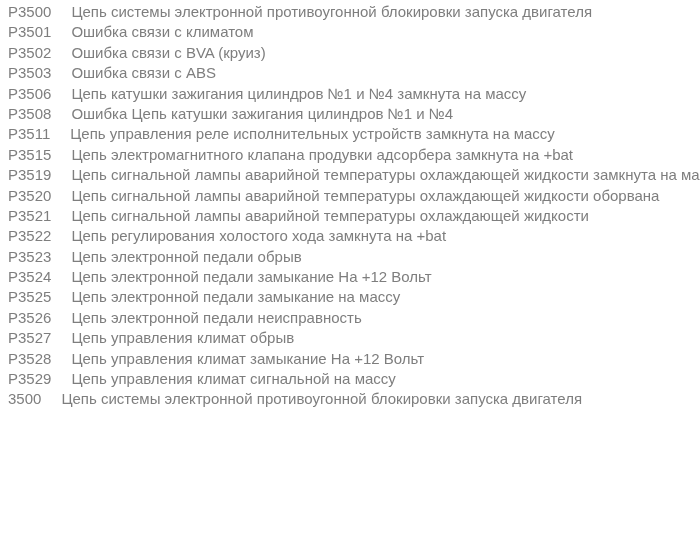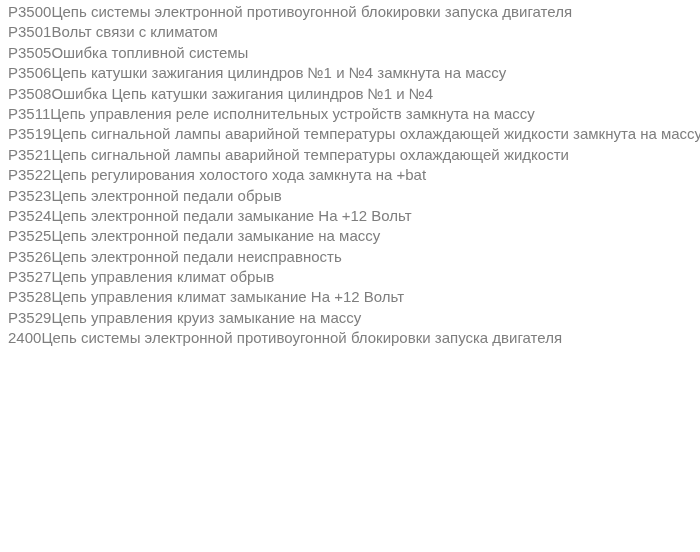--- a/index.html
+++ b/index.html
@@ -20,63 +20,66 @@
     color: #7e7e7e;
     overflow: hidden;
   }
   .dtc-line {
     height: 20.4px;
     line-height: 20.4px;
     white-space: nowrap;
     font-weight: 400;
   }
   .dtc-code {
-    margin-right: 0;
+    margin-right: 20px;
   }
 </style>
 </head>
 <body>
 
 <div class="dtc-list" id="dtc-list" style="color: rgb(126, 126, 126); background: rgb(255, 255, 255);">
   <div class="dtc-line"><span class="dtc-code">P3500</span><span class="dtc-description">Цепь системы электронной противоугонной блокировки запуска двигателя</span></div>
 
-  <div class="dtc-line"><span class="dtc-code">P3501</span><span class="dtc-description">Вольт связи с климатом</span></div>
+  <div class="dtc-line"><span class="dtc-code">P3501</span><span class="dtc-description">Ошибка связи с климатом</span></div>
+
+  <div class="dtc-line"><span class="dtc-code">P3502</span><span class="dtc-description">Ошибка связи с BVA (круиз)</span></div>
+
+  <div class="dtc-line"><span class="dtc-code">P3503</span><span class="dtc-description">Ошибка связи с ABS</span></div>
 
 
-
-
-  <div class="dtc-line"><span class="dtc-code">P3505</span><span class="dtc-description">Ошибка топливной системы</span></div>
 
   <div class="dtc-line"><span class="dtc-code">P3506</span><span class="dtc-description">Цепь катушки зажигания цилиндров №1 и №4 замкнута на массу</span></div>
 
 
   <div class="dtc-line"><span class="dtc-code">P3508</span><span class="dtc-description">Ошибка Цепь катушки зажигания цилиндров №1 и №4</span></div>
 
 
   <div class="dtc-line"><span class="dtc-code">P3511</span><span class="dtc-description">Цепь управления реле исполнительных устройств замкнута на массу</span></div>
 
+  <div class="dtc-line"><span class="dtc-code">P3515</span><span class="dtc-description">Цепь электромагнитного клапана продувки адсорбера замкнута на +bat</span></div>
 
 
 
   <div class="dtc-line"><span class="dtc-code">P3519</span><span class="dtc-description">Цепь сигнальной лампы аварийной температуры охлаждающей жидкости замкнута на массу</span></div>
 
+  <div class="dtc-line"><span class="dtc-code">P3520</span><span class="dtc-description">Цепь сигнальной лампы аварийной температуры охлаждающей жидкости оборвана</span></div>
 
   <div class="dtc-line"><span class="dtc-code">P3521</span><span class="dtc-description">Цепь сигнальной лампы аварийной температуры охлаждающей жидкости</span></div>
 
   <div class="dtc-line"><span class="dtc-code">P3522</span><span class="dtc-description">Цепь регулирования холостого хода замкнута на +bat</span></div>
 
   <div class="dtc-line"><span class="dtc-code">P3523</span><span class="dtc-description">Цепь электронной педали обрыв</span></div>
 
   <div class="dtc-line"><span class="dtc-code">P3524</span><span class="dtc-description">Цепь электронной педали замыкание На +12 Вольт</span></div>
 
   <div class="dtc-line"><span class="dtc-code">P3525</span><span class="dtc-description">Цепь электронной педали замыкание на массу</span></div>
 
   <div class="dtc-line"><span class="dtc-code">P3526</span><span class="dtc-description">Цепь электронной педали неисправность</span></div>
 
   <div class="dtc-line"><span class="dtc-code">P3527</span><span class="dtc-description">Цепь управления климат обрыв</span></div>
 
   <div class="dtc-line"><span class="dtc-code">P3528</span><span class="dtc-description">Цепь управления климат замыкание На +12 Вольт</span></div>
 
-  <div class="dtc-line"><span class="dtc-code">P3529</span><span class="dtc-description">Цепь управления круиз замыкание на массу</span></div>
+  <div class="dtc-line"><span class="dtc-code">P3529</span><span class="dtc-description">Цепь управления климат сигнальной на массу</span></div>
 
 
-  <div class="dtc-line"><span class="dtc-code">2400</span><span class="dtc-description">Цепь системы электронной противоугонной блокировки запуска двигателя</span></div>
+  <div class="dtc-line"><span class="dtc-code">3500</span><span class="dtc-description">Цепь системы электронной противоугонной блокировки запуска двигателя</span></div>
 </div>
 
 </body></html>

